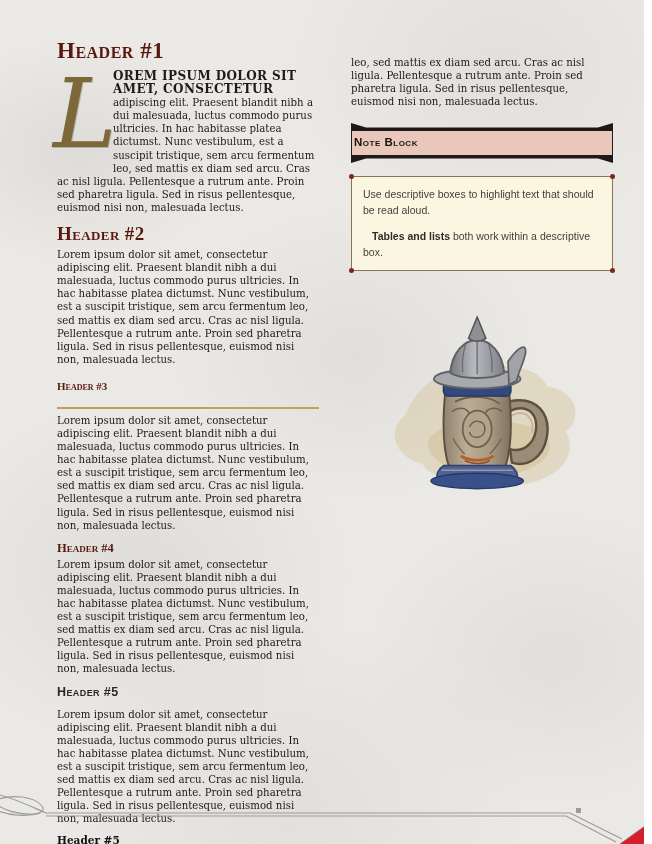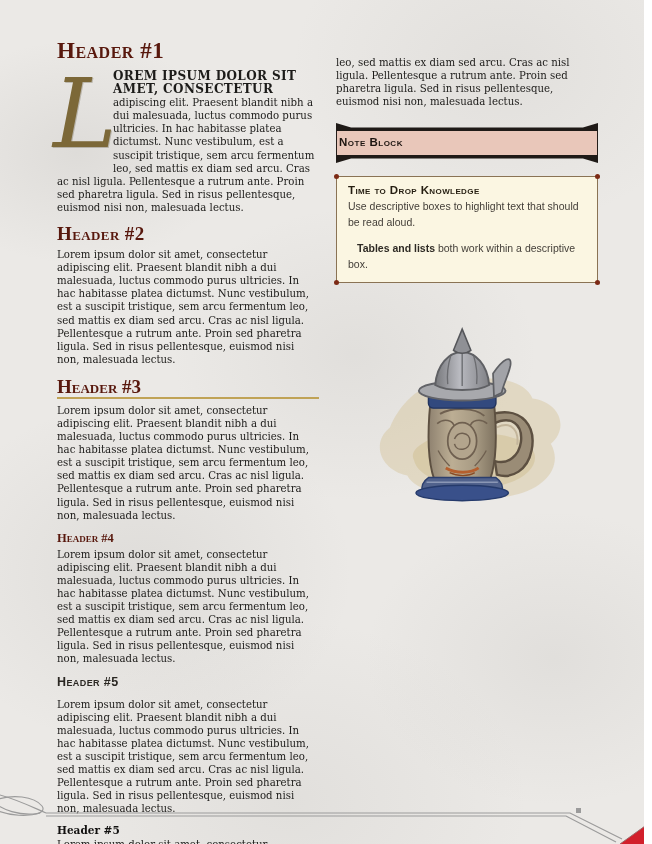--- a/index.html
+++ b/index.html
@@ -12,35 +12,35 @@
       radial-gradient(ellipse 220px 160px at 12% 18%, rgba(162,160,156,.18), transparent 70%),
       radial-gradient(ellipse 300px 230px at 78% 8%,  rgba(170,168,164,.15), transparent 70%),
       radial-gradient(ellipse 260px 210px at 55% 42%, rgba(163,161,157,.14), transparent 70%),
       radial-gradient(ellipse 300px 250px at 22% 68%, rgba(156,154,150,.16), transparent 70%),
       radial-gradient(ellipse 270px 210px at 86% 78%, rgba(167,165,161,.15), transparent 70%),
       radial-gradient(ellipse 340px 260px at 45% 95%, rgba(160,158,154,.13), transparent 70%);
   }
 
   .col { position:absolute; width:262px; }
   .col-left  { left:57px;  top:38px; }
-  .col-right { left:336px; top:56px; }
+  .col-right { left:351px; top:56px; }
 
   p.body {
     font:10.2px/13.1px "DejaVu Serif", serif;
     color:#1c1b19; margin:0 0 9px 0; text-align:left;
   }
 
   h1.hb, h2.hb, h3.hb, h4.hb {
     font-family:"Liberation Serif", serif;
     font-variant:small-caps; color:#58180d; font-weight:700;
   }
   h1.hb { font-size:23px; line-height:26px; margin:0 0 6px 0; letter-spacing:.5px; }
   h2.hb { font-size:19px; line-height:22px; margin:8px 0 3px 0; letter-spacing:.4px; }
-  h3.hb { font-size:19px; line-height:17px; margin:12px 0 5px 0;
-          border-bottom:2px solid #c0a356; padding-bottom:2px; }
+  h3.hb { font-size:11px; line-height:17px; margin:12px 0 5px 0;
+          border-bottom:2px solid #c0a356; padding-bottom:12px; }
   h4.hb { font-size:12.5px; line-height:15px; margin:6px 0 2px 0; }
   h5.hb { font-family:"Liberation Sans", sans-serif; font-variant:small-caps;
           font-size:12.5px; line-height:15px; font-weight:700; color:#2b2823;
           letter-spacing:.4px; margin:9px 0 8px 0; }
   h6.hb { font-family:"DejaVu Serif", serif; font-size:10.5px; line-height:13px;
           font-weight:700; color:#121110; margin:5px 0 1px 0; }
 
   .dropcap {
     float:left; font-family:"DejaVu Serif", serif; font-style:italic;
     font-size:96px; line-height:80px; height:92px; width:54px;
@@ -124,21 +124,20 @@
       <svg viewBox="0 0 261 8" preserveAspectRatio="none">
         <path d="M0,8 L15,3.4 L246,3.4 L261,8 L261,0 L0,0 Z" fill="#1f1a17"></path>
       </svg>
     </div>
 
     <div class="descriptive">
       <span class="dot tl"></span>
       <span class="dot tr"></span>
       <span class="dot bl"></span>
       <span class="dot br"></span>
-      <div class="desc-title">Time to Drop Knowledge</div>
       <p class="desc-p">Use descriptive boxes to highlight text that should be read aloud.</p>
       <p class="desc-p indent"><b>Tables and lists</b><span> both work within a descriptive box.</span></p>
     </div>
 
     <div class="stein-wrap">
       <svg width="212" height="198" viewBox="0 0 220 200">
         <defs>
           <linearGradient id="bodyG" x1="0" y1="0" x2="1" y2="0">
             <stop offset="0" stop-color="#8f8270"></stop>
             <stop offset="0.35" stop-color="#bcae94"></stop>

